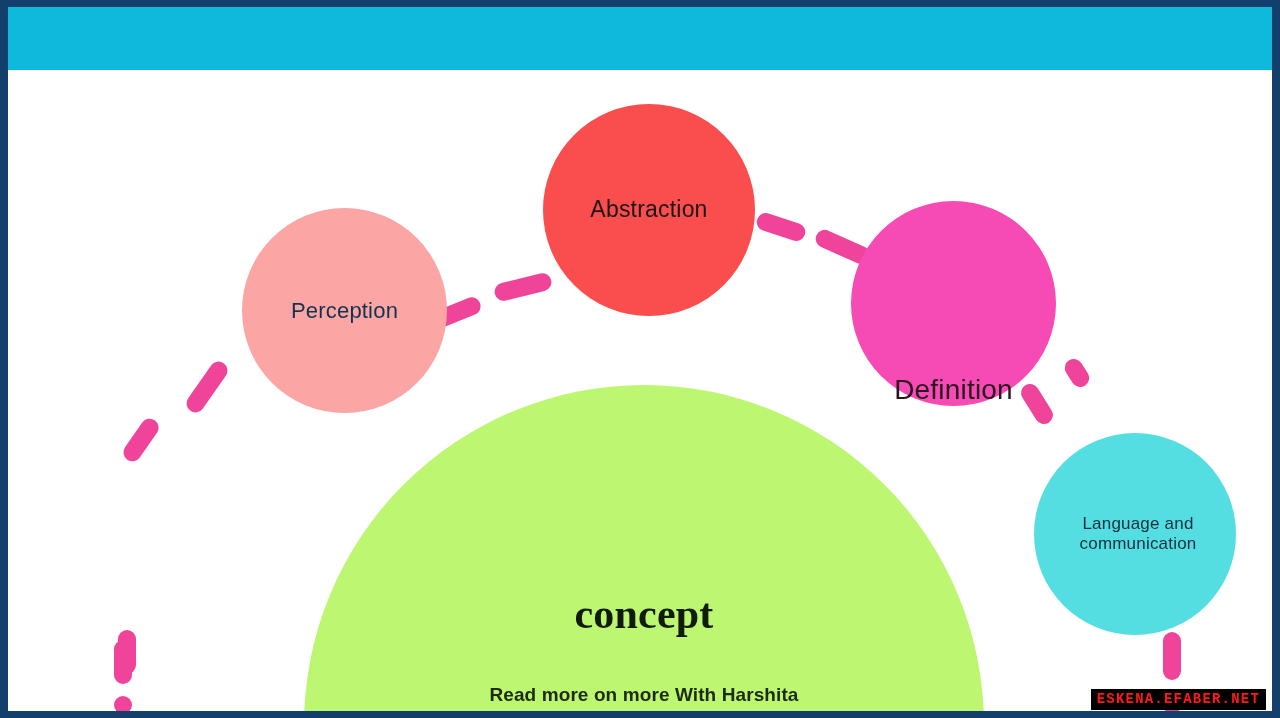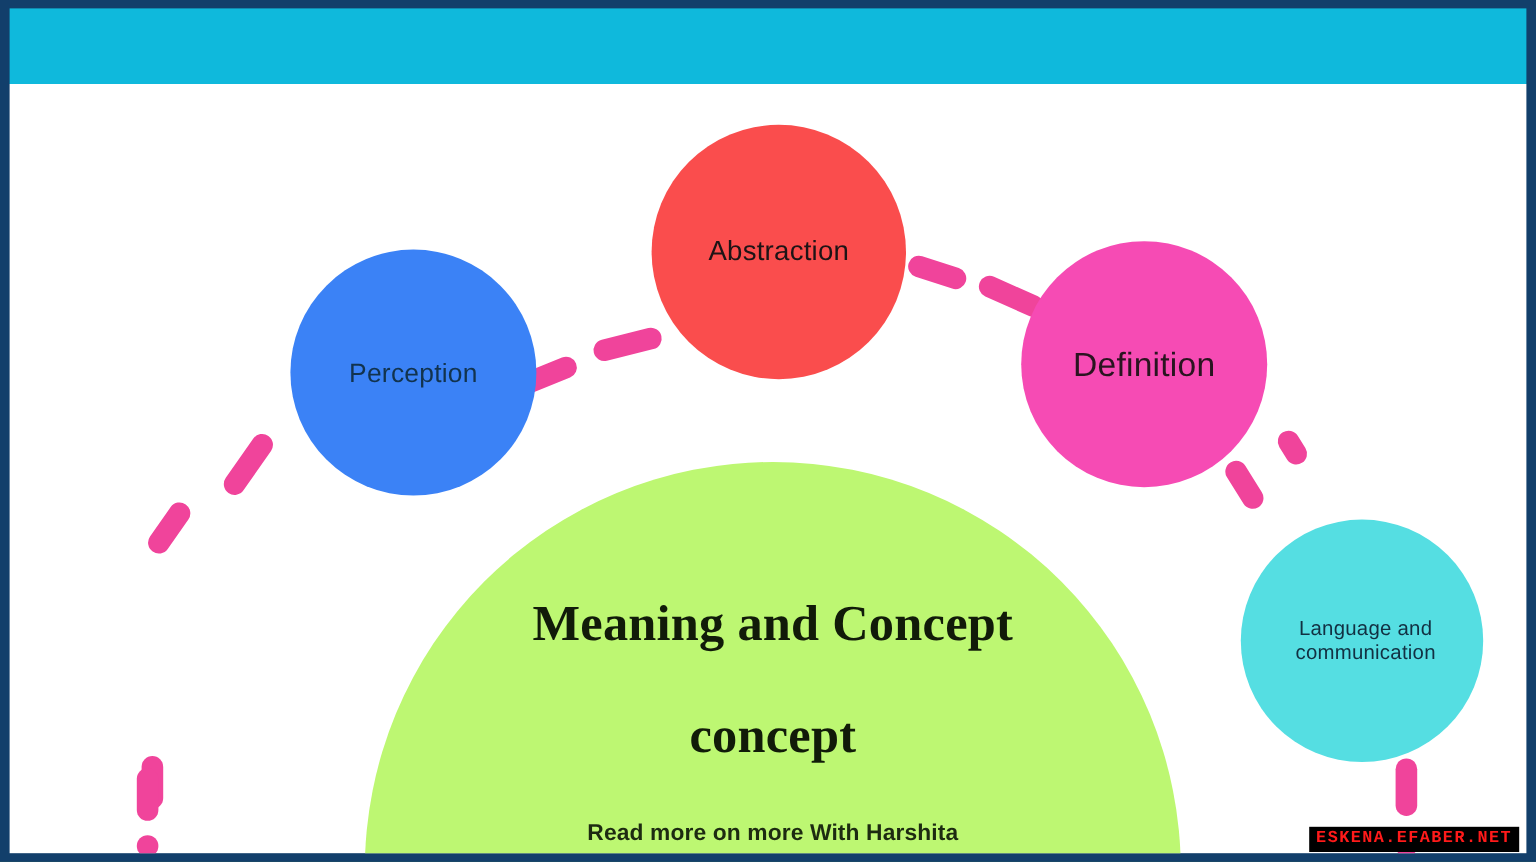--- a/index.html
+++ b/index.html
@@ -77,35 +77,36 @@
     font-size: 23px;
     color: #1d1416;
     letter-spacing: .2px;
   }
 
   #node-perception {
     left: 234px;
     top: 138px;
     width: 205px;
     height: 205px;
-    background: #3b82f6;
+    background: #fca5a5;
     text-align: right;
   }
   #node-perception .node-label {
     font-size: 22px;
     color: #12334e;
     letter-spacing: .2px;
   }
 
   #node-definition {
     left: 843px;
     top: 131px;
     width: 205px;
     height: 205px;
     background: #f64bb4;
+    align-items: flex-end;
   }
   #node-definition .node-label {
     font-size: 28px;
     color: #2a1420;
     letter-spacing: .2px;
   }
 
   #node-experience {
     left: 54px;
     top: 356px;
@@ -205,21 +206,21 @@
     <div class="dash" style="left:1060px; top:288px; width:18px; height:30px; border-radius:12px; transform:rotate(-32deg);"></div>
 
     <div class="dash" style="left:106px; top:570px; width:18px; height:44px; border-radius:12px;"></div>
     <div class="dash" style="left:106px; top:626px; width:18px; height:18px; border-radius:12px;"></div>
     <div class="dash" style="left:1155px; top:562px; width:18px; height:48px; border-radius:12px;"></div>
     <div class="dash" style="left:1155px; top:622px; width:18px; height:22px; border-radius:12px;"></div>
 
     <div class="node" id="node-center">
       <div id="center-inner">
         <div id="center-title">
-          <span>Meaning and Concept</span><br>
+          <br>
           <br>
           <span>concept</span>
         </div>
         <p id="center-subtitle">Read more on more With Harshita</p>
       </div>
     </div>
 
     <div class="node" id="node-perception">
       <span class="node-label">Perception</span>
     </div>

